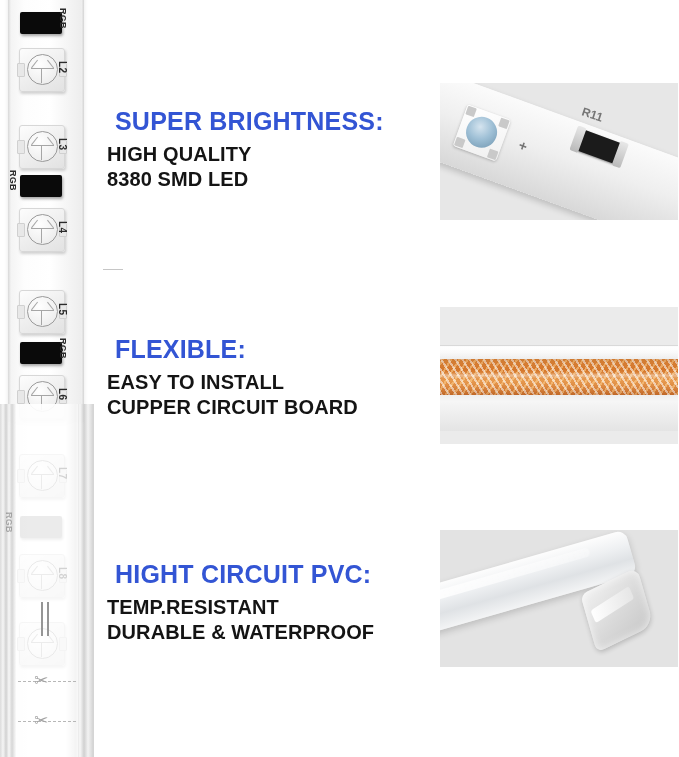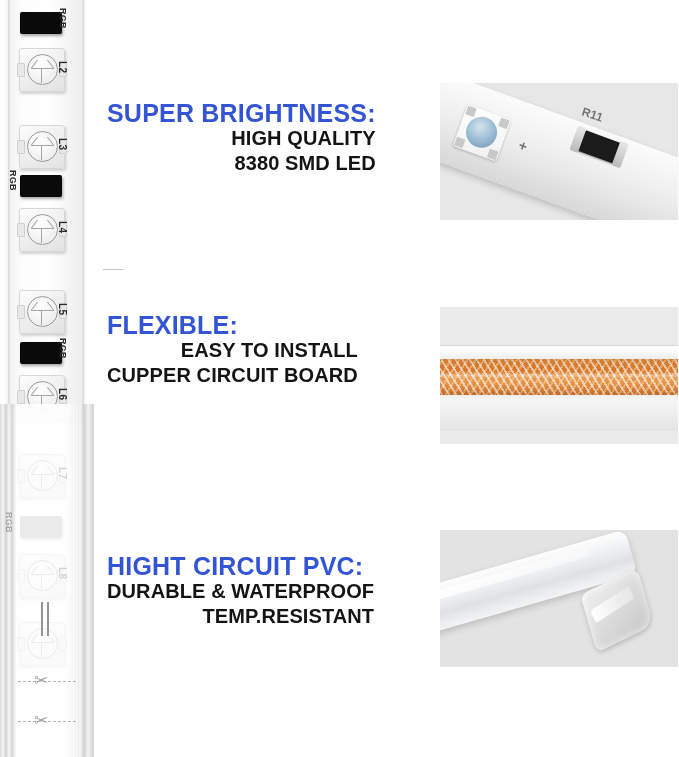--- a/index.html
+++ b/index.html
@@ -108,27 +108,27 @@
   .wirepair i:nth-child(1){left:1px;}
   .wirepair i:nth-child(2){left:7px;}
 
   
   #content{position:absolute;left:96px;top:0;right:0;height:757px;}
 
   .feature-block{position:absolute;left:0;width:583px;}
   .feature-text{position:absolute;left:11px;}
   .feature-heading{
     font-size:25px;font-weight:700;color:#3355d4;
-    letter-spacing:.2px;line-height:1.05;margin:0;white-space:nowrap;
+    letter-spacing:.2px;line-height:1.05;margin:8px;white-space:nowrap;
   }
   .feature-line{
     font-size:20px;font-weight:700;color:#141414;
     letter-spacing:.1px;line-height:1.22;margin:0;white-space:nowrap;
   }
-  .feature-body{text-align:right;}
+  .feature-body{}
 
   .divider{
     position:absolute;left:7px;width:20px;height:0;
     border-top:1px solid #c6c6c6;
   }
 
   
   .photo{
     position:absolute;left:344px;width:238px;height:137px;
     background:#e6e6e6;overflow:hidden;
@@ -365,43 +365,43 @@
         <span class="silk" style="left:188px;top:-18px;transform:rotate(-2deg);">R11</span>
 
         <span class="silk" style="left:140px;top:34px;font-size:14px;">+</span>
       </span>
     </div>
   </div>
 
   <div class="divider" style="top:269px;"></div>
 
   <div class="feature-block" style="top:0;">
-    <div class="feature-text" style="top:312px;">
+    <div class="feature-text" style="top:328px;">
       <p class="feature-heading">FLEXIBLE:</p>
       <div class="feature-body">
         <p class="feature-line">EASY TO INSTALL</p>
         <p class="feature-line">CUPPER CIRCUIT BOARD</p>
       </div>
     </div>
 
     <div class="photo" style="top:307px;">
       <span class="p2-bg"></span>
       <span class="p2-tube"></span>
       <span class="p2-gloss-top"></span>
       <span class="p2-core"></span>
       <span class="p2-white-bot"></span>
     </div>
   </div>
 
   <div class="feature-block" style="top:0;">
     <div class="feature-text" style="top:553px;">
       <p class="feature-heading">HIGHT CIRCUIT PVC:</p>
       <div class="feature-body">
+        <p class="feature-line">TEMP.RESISTANT</p>
         <p class="feature-line">DURABLE &amp; WATERPROOF</p>
-        <p class="feature-line">TEMP.RESISTANT</p>
       </div>
     </div>
 
     <div class="photo" style="top:530px;">
       <span class="p3-bg"></span>
       <span class="p3-tube">
         <span class="hl"></span>
       </span>
       <span class="p3-cap">
         <span class="facet"></span>

